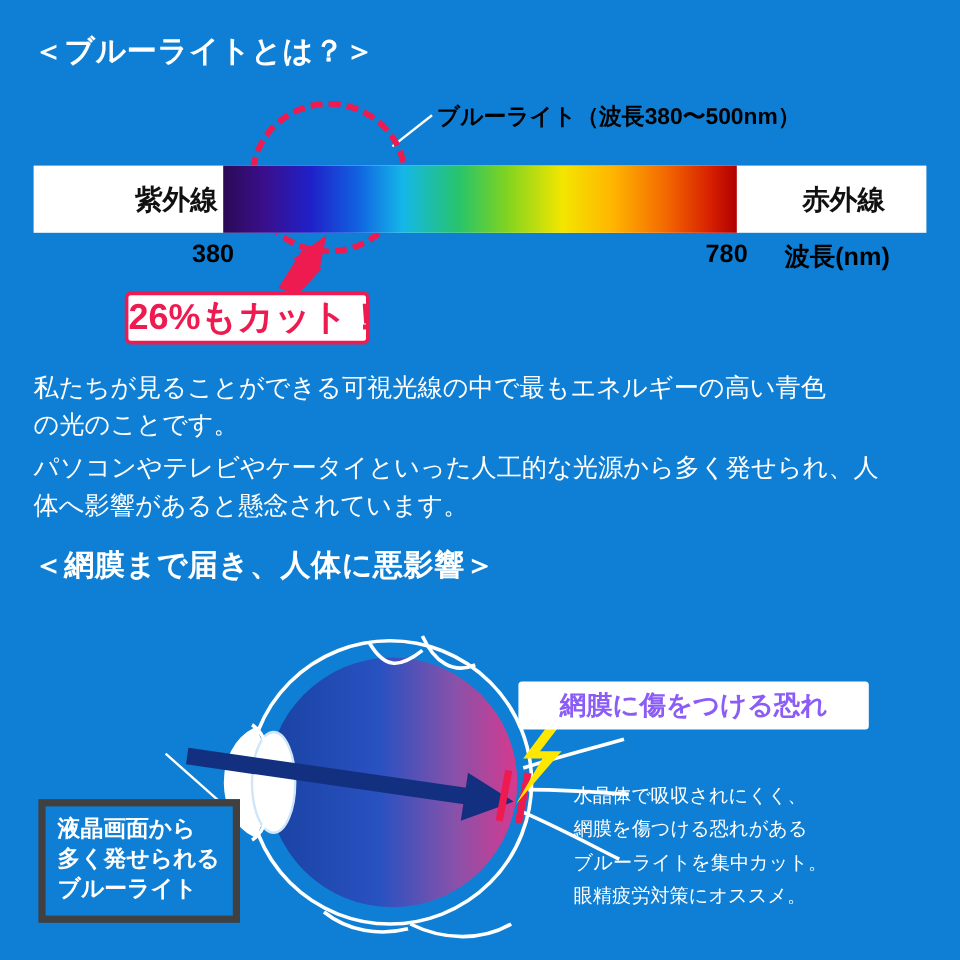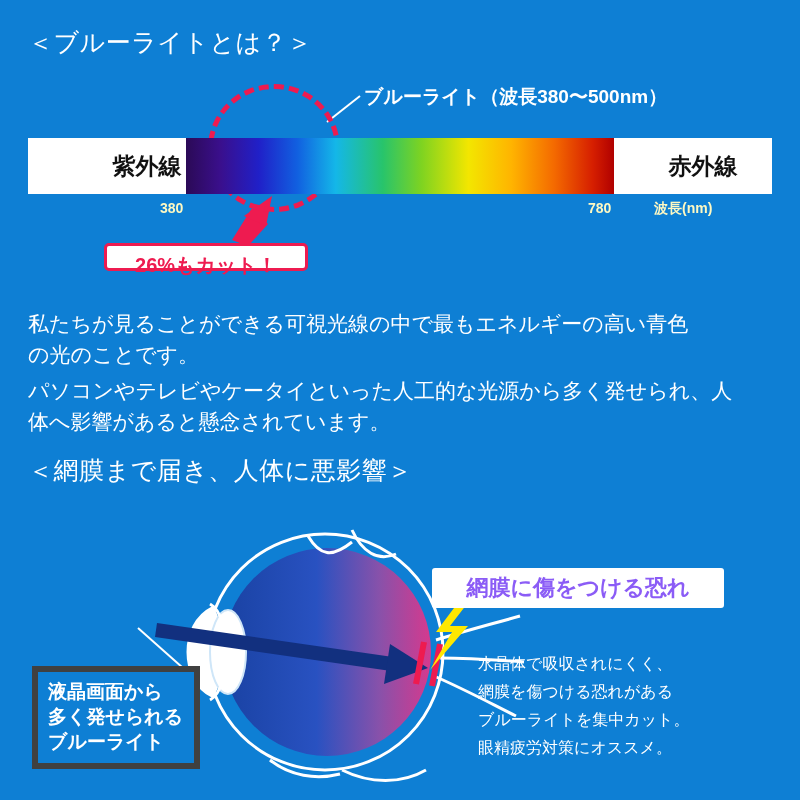--- a/index.html
+++ b/index.html
@@ -17,21 +17,21 @@
   }
   .page {
     position: absolute;
     inset: 0;
   }
 
   
   .heading {
     position: absolute;
     font-size: 25px;
-    font-weight: 400;
+    font-weight: 700;
     letter-spacing: 0.5px;
     color: #ffffff;
     white-space: nowrap;
   }
   #heading-1 { left: 28px; top: 26px; }
   #heading-2 { left: 28px; top: 454px; }
 
   
   .spectrum-wrap {
     position: absolute;
@@ -78,63 +78,63 @@
       #f3e600 66%,
       #ffb400 76%,
       #f46a00 86%,
       #d61f00 95%,
       #b00000 100%);
   }
 
   
   .tick-text {
     position: absolute;
-    font-size: 14px;
-    font-weight: 700;
-    color: #fef9c3;
+    font-size: 21px;
+    font-weight: 700;
+    color: #000000;
     white-space: nowrap;
   }
   #tick-380 { left: 160px; top: 200px; }
   #tick-780 { left: 588px; top: 200px; }
   #wave-unit { left: 654px; top: 200px; }
 
   .blue-light-note {
     position: absolute;
     left: 364px;
     top: 84px;
     font-size: 19px;
     font-weight: 700;
-    color: #ffffff;
+    color: #000000;
     white-space: nowrap;
   }
 
   .dashed-ellipse {
     position: absolute;
     left: 208px;
     top: 84px;
     width: 132px;
     height: 128px;
     border: 5px dashed #ee1b50;
     border-radius: 50%;
     box-sizing: border-box;
   }
 
   
   .cut-callout {
     position: absolute;
     left: 104px;
     top: 243px;
     width: 204px;
-    height: 28px;
+    height: 44px;
     background: #ffffff;
     border: 3px solid #ee1b50;
     border-radius: 5px;
     box-sizing: border-box;
     color: #ee1b50;
-    font-size: 20px;
+    font-size: 30px;
     font-weight: 700;
     line-height: 38px;
     text-align: center;
     white-space: nowrap;
   }
 
   
   .body-text {
     position: absolute;
     left: 28px;

